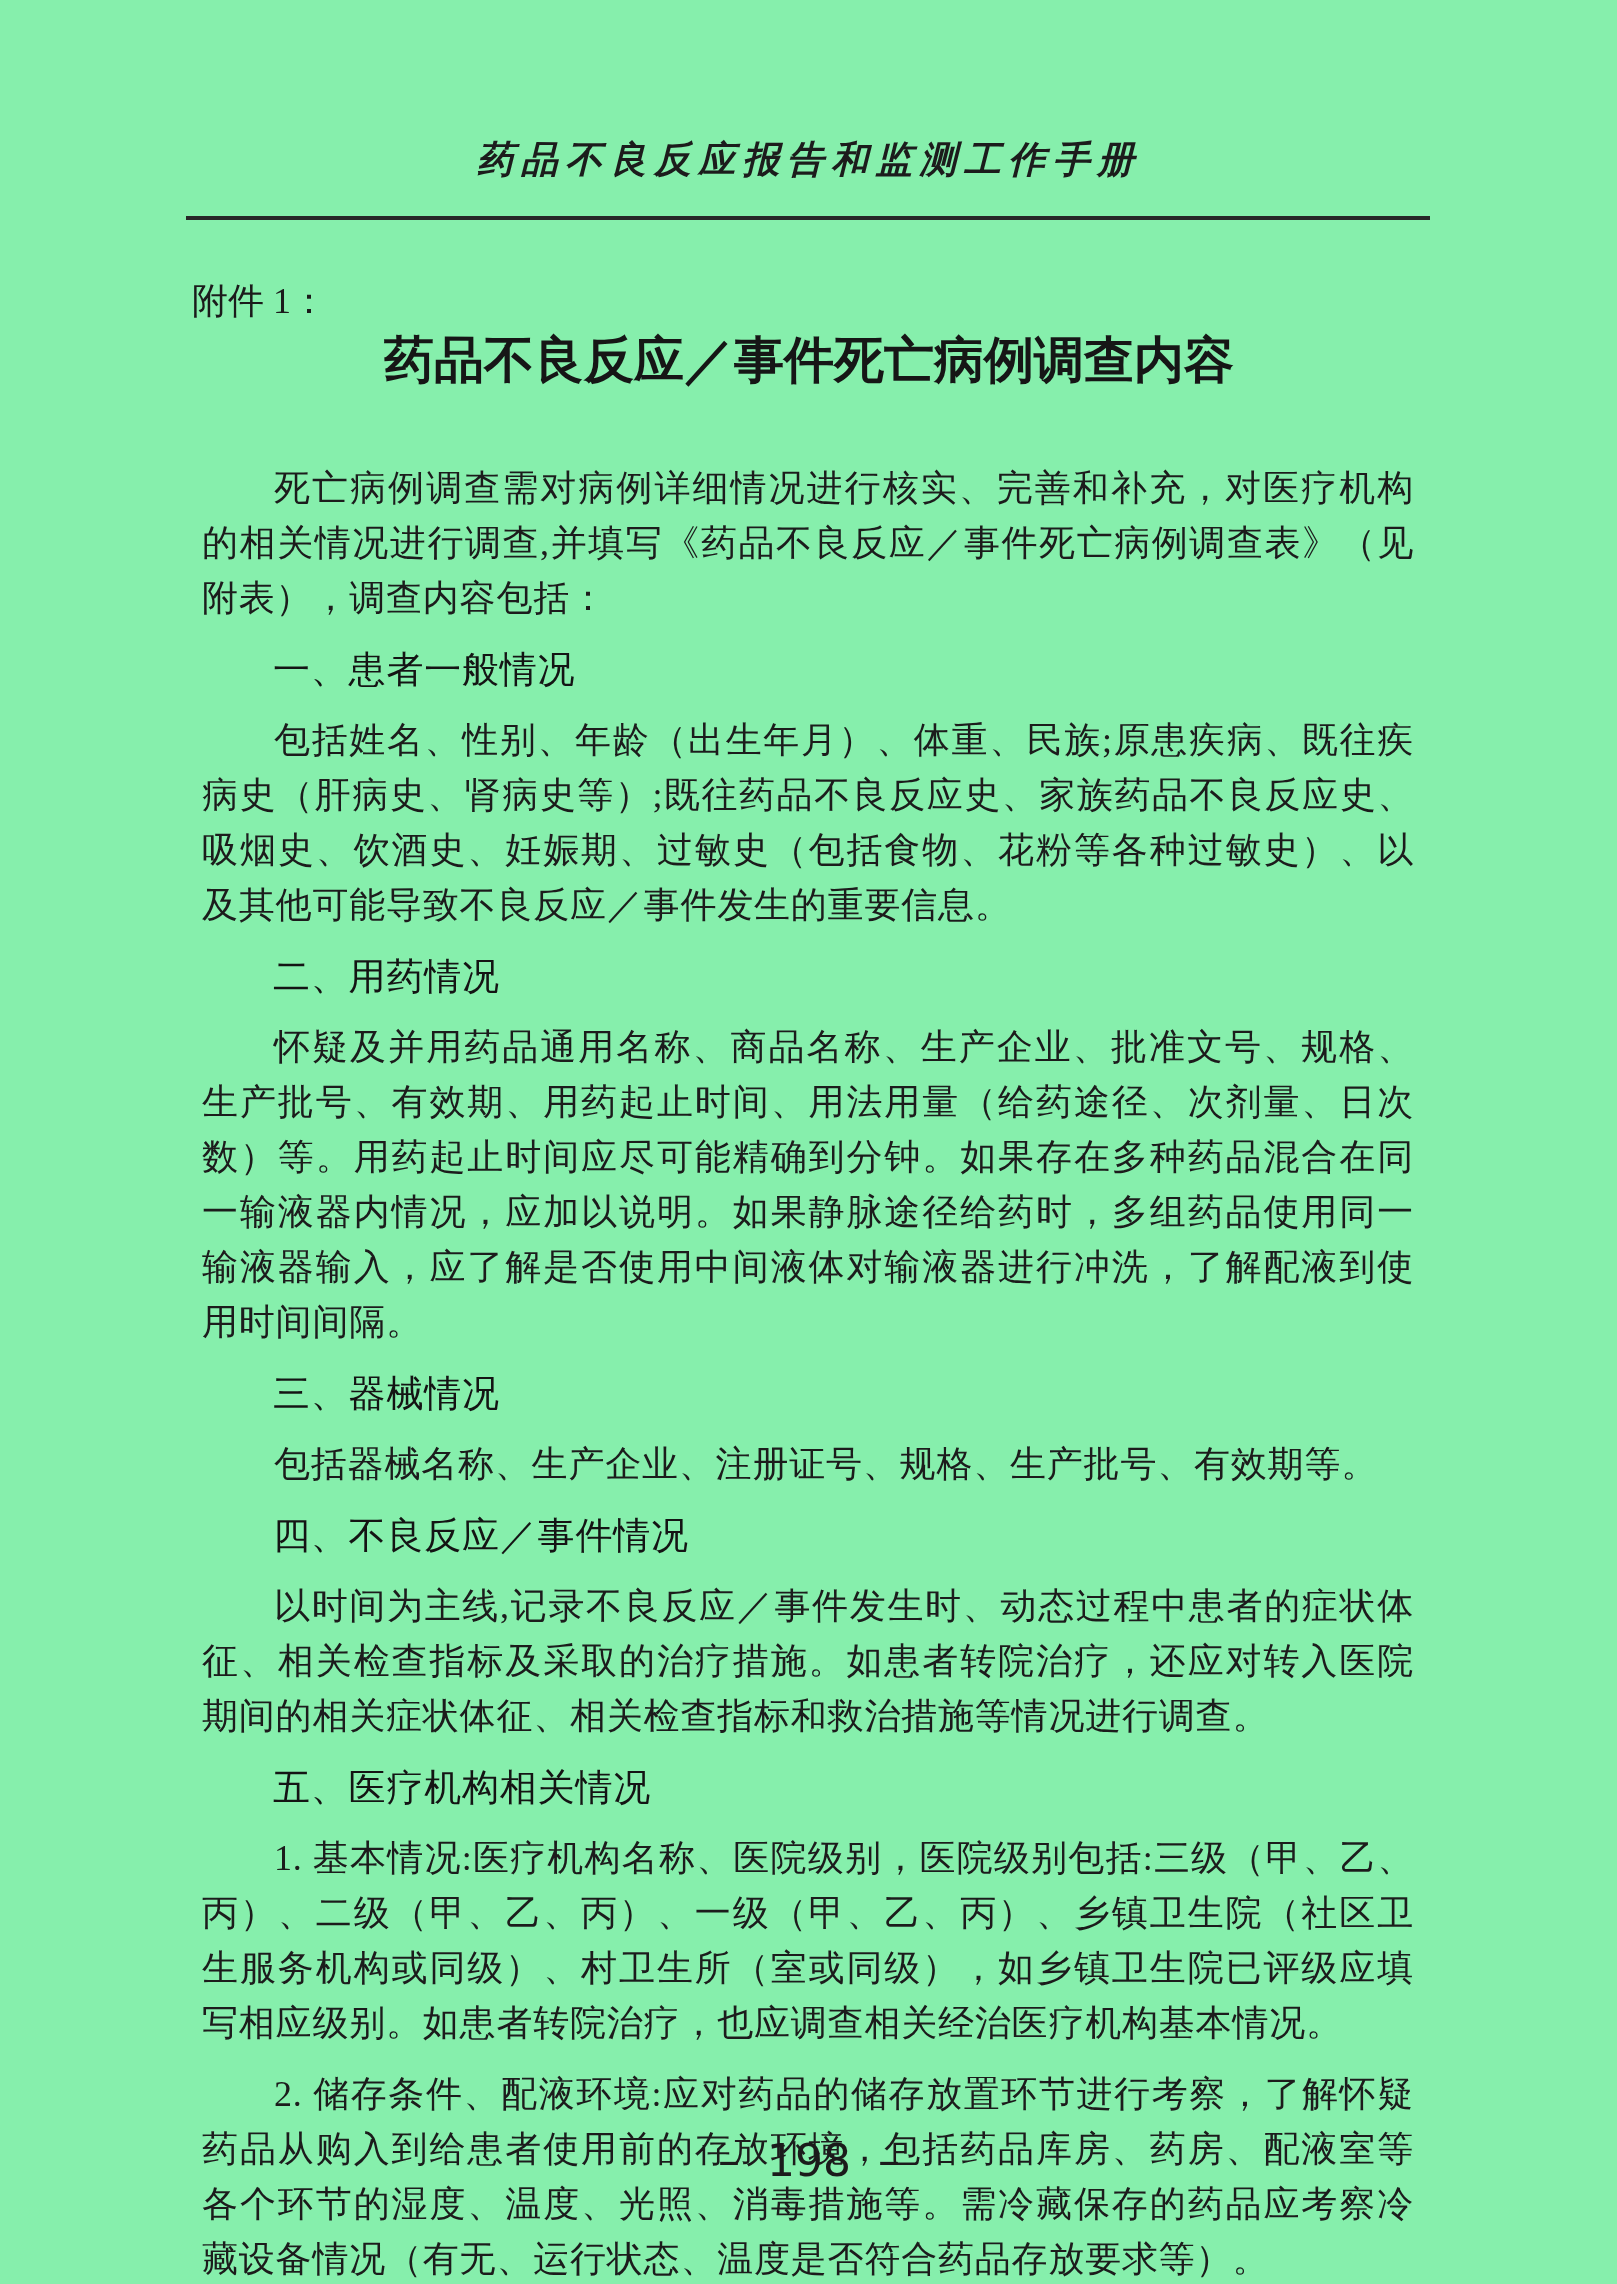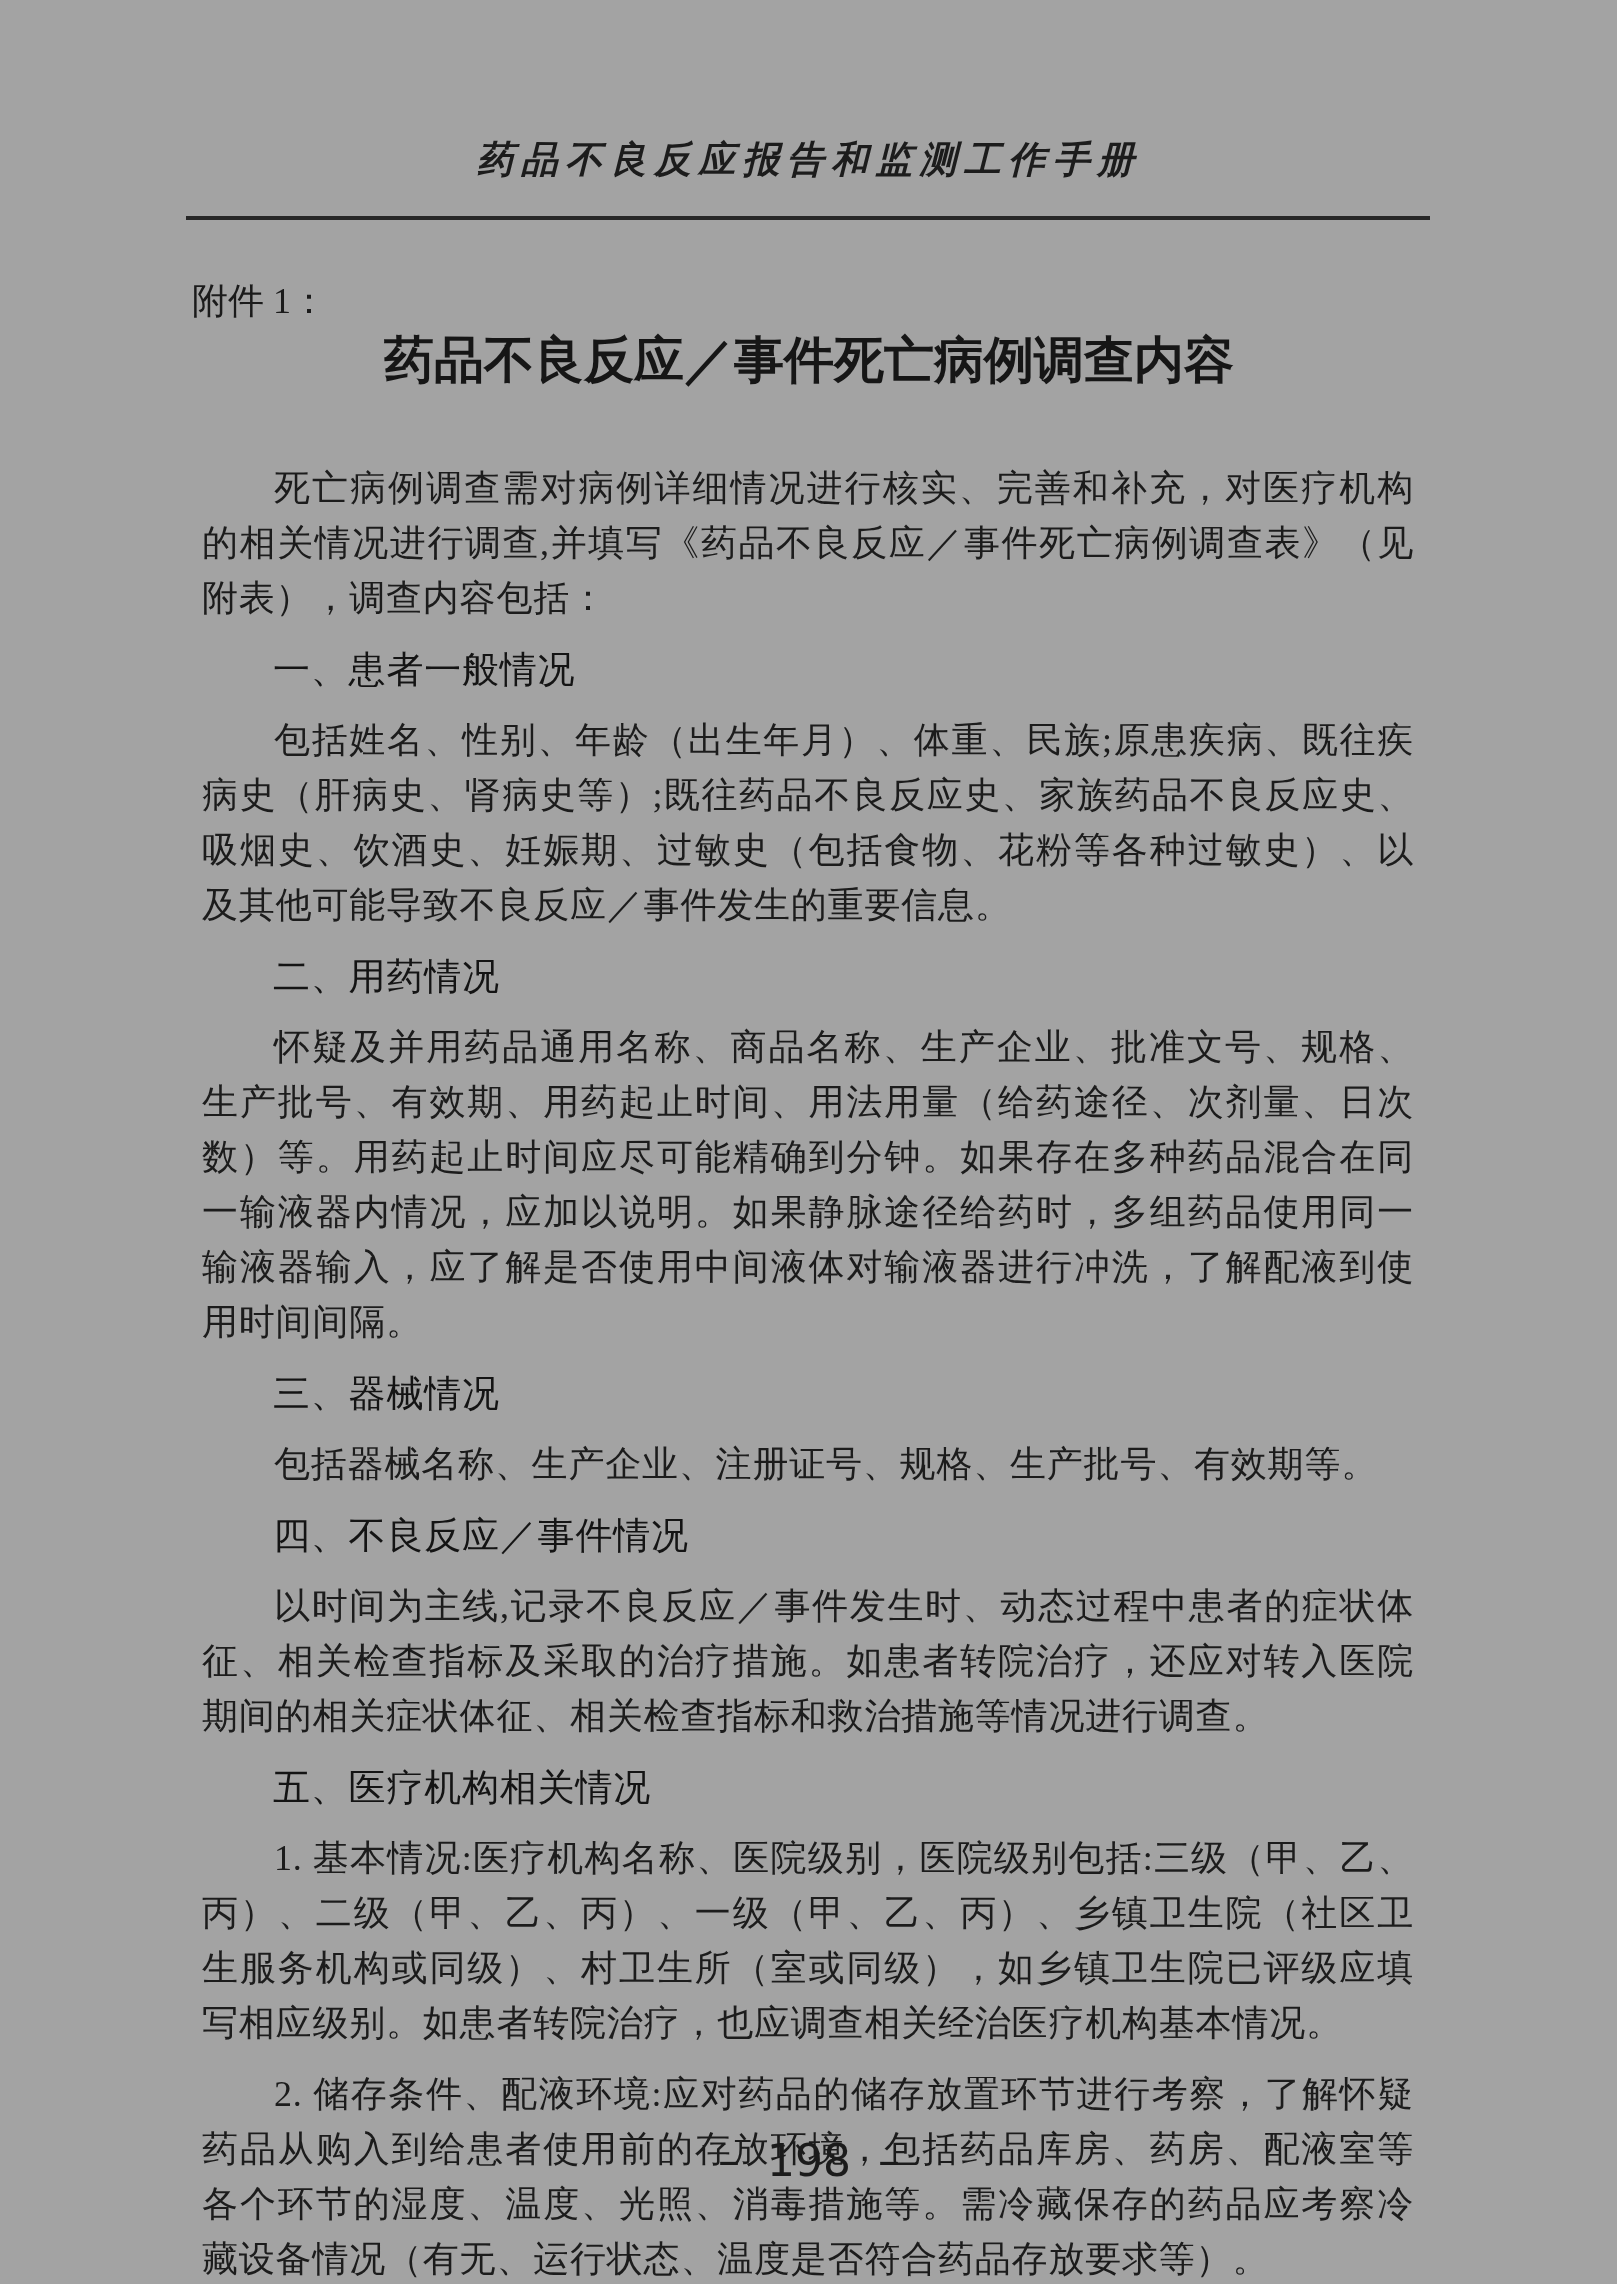--- a/index.html
+++ b/index.html
@@ -4,21 +4,21 @@
 <style>
   html, body {
     margin: 0;
     padding: 0;
     background: #ffffff;
   }
   .page {
     position: relative;
     width: 1618px;
     height: 2284px;
-    background: #a3a3a3;
+    background: #86efac;
     color: #1b1b1b;
     overflow: hidden;
   }
   .running-head {
     position: absolute;
     top: 139px;
     left: 0;
     width: 100%;
     text-align: center;
     font-family: "Liberation Sans", sans-serif;

